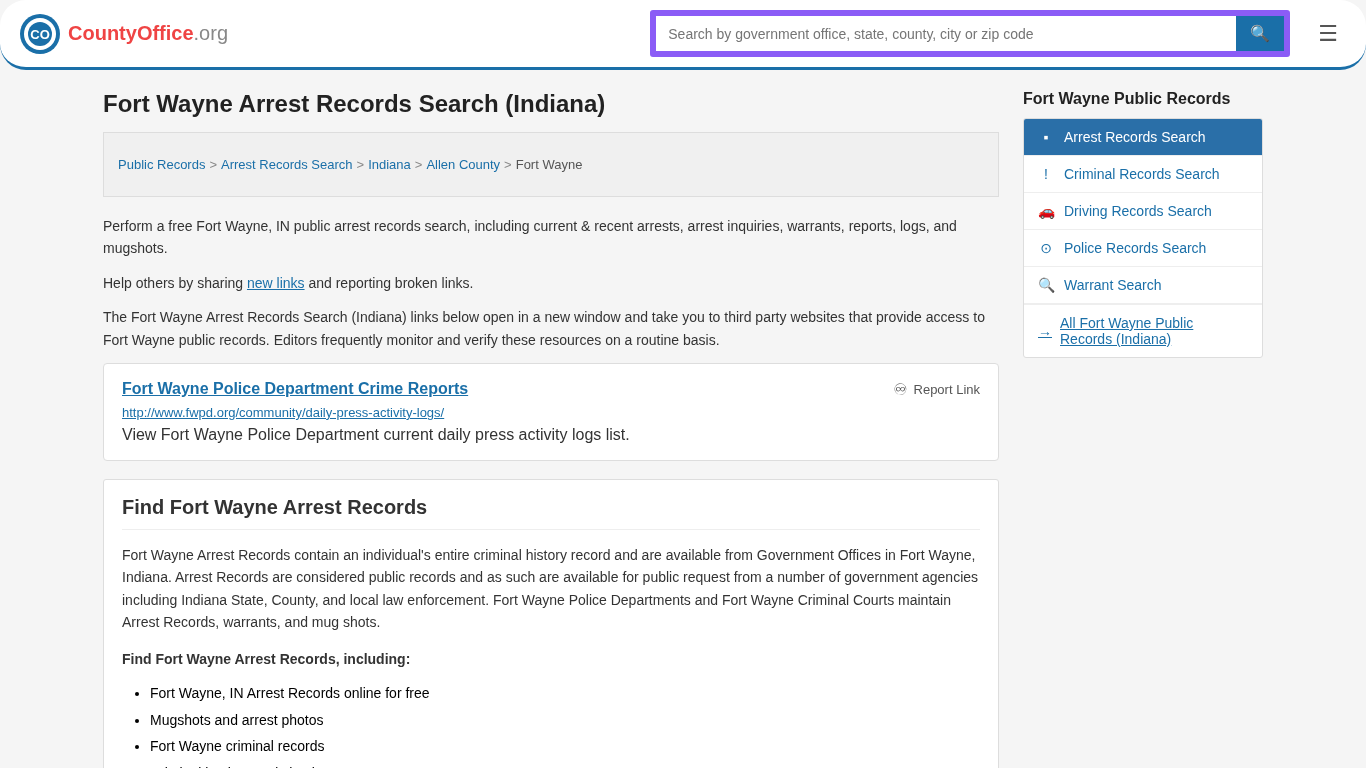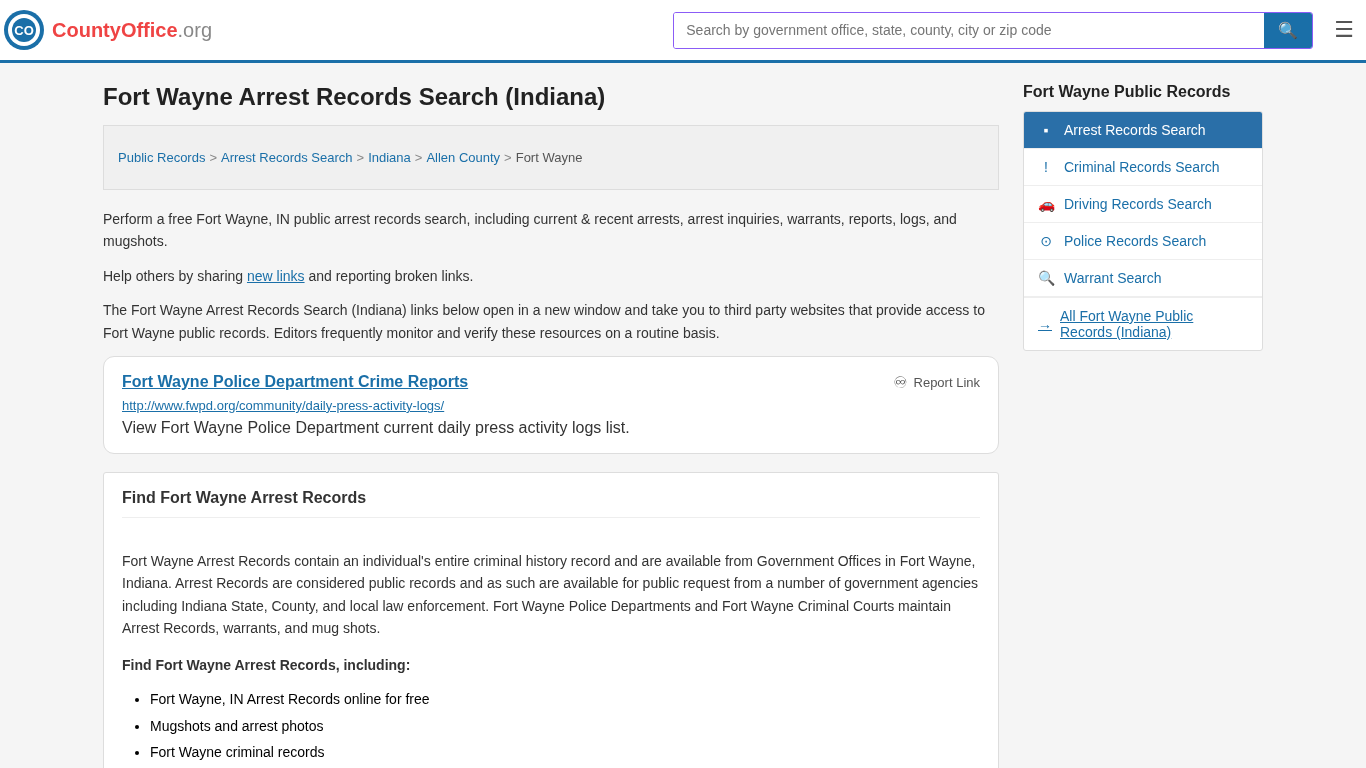--- a/index.html
+++ b/index.html
@@ -2,24 +2,25 @@
 <html><head>
   <meta charset="utf-8">
   <style>
     * { box-sizing: border-box; margin: 0; padding: 0; }
     body { font-family: Arial, sans-serif; font-size: 14px; color: #333; background: #f5f5f5; }
 
     
     .header {
       background: #fff;
       border-bottom: 3px solid #1a6fa8;
-      padding: 10px 4px;
-      display: flex;
-      align-items: center;
-      gap: 13px;
+      padding: 10px 20px;
+      display: flex;
+      align-items: center;
+      gap: 20px;
+      border-radius: 26px;
     }
     .logo-area {
       display: flex;
       align-items: center;
       gap: 8px;
       text-decoration: none;
     }
     .logo-icon {
       width: 40px;
       height: 40px;
@@ -30,21 +31,21 @@
       color: #1a6fa8;
     }
     .logo-text span {
       color: #ef4444;
       font-weight: bold;
     }
     .search-bar {
       flex: 1;
       display: flex;
       max-width: 640px;
-      border: 1px solid #8b5cf6;
+      border: 6px solid #8b5cf6;
       border-radius: 3px;
       overflow: hidden;
       margin-left: auto;
     }
     .search-bar input {
       flex: 1;
       border: none;
       padding: 8px 12px;
       font-size: 14px;
       outline: none;
@@ -115,21 +116,21 @@
 
     .new-links-link {
       color: #1a6fa8;
       text-decoration: underline;
       cursor: pointer;
     }
 
     
     .link-card {
       border: 1px solid #ddd;
-      border-radius: 11px;
+      border-radius: 4px;
       padding: 16px 18px;
       margin-bottom: 18px;
       background: #fff;
     }
     .link-card-header {
       display: flex;
       justify-content: space-between;
       align-items: flex-start;
       margin-bottom: 6px;
     }
@@ -166,24 +167,24 @@
     }
 
     
     .find-section {
       border: 1px solid #ddd;
       border-radius: 3px;
       background: #fff;
       padding: 16px 18px;
     }
     .find-section-title {
-      font-size: 16px;
+      font-size: 20px;
       font-weight: bold;
       color: #333;
-      margin-bottom: 32px;
+      margin-bottom: 14px;
       padding-bottom: 10px;
       border-bottom: 1px solid #eee;
     }
     .find-section p {
       line-height: 1.6;
       margin-bottom: 14px;
       color: #333;
     }
     .find-section .sub-title {
       font-weight: bold;

